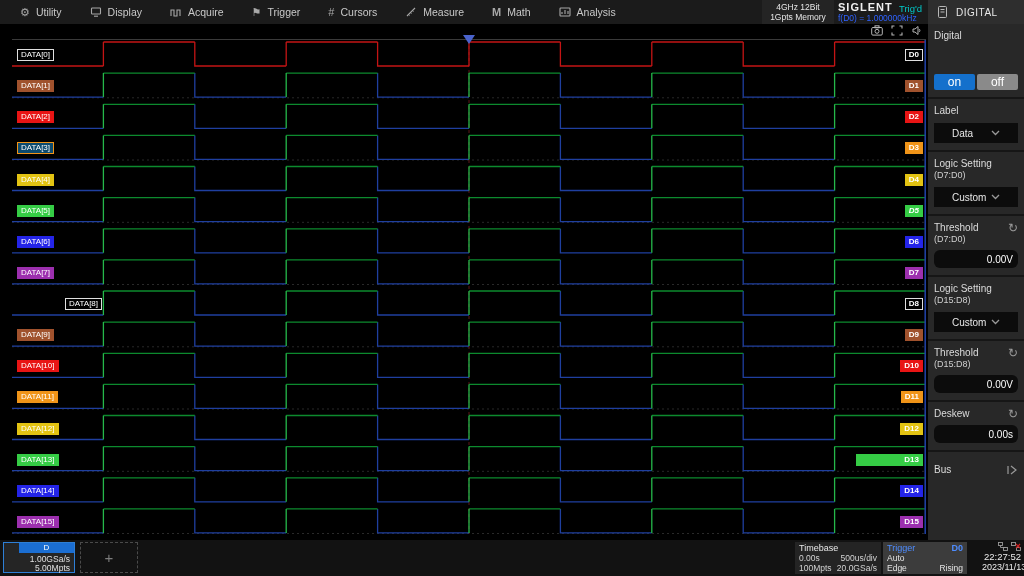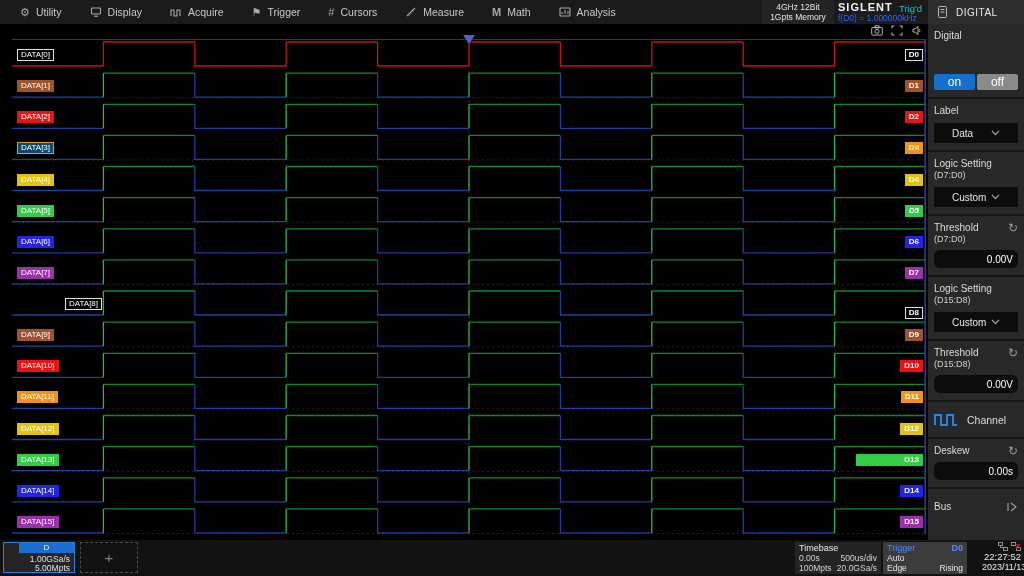--- a/index.html
+++ b/index.html
@@ -239,21 +239,21 @@
         <div class="ch-label ch-label-right" style="top: 106px; right: 3px; background: rgb(240, 148, 24); border: 1px solid rgb(240, 148, 24);">D3</div>
         <div class="ch-label" style="top: 138px; left: 5px; background: rgb(227, 195, 18); border: 1px solid rgb(227, 195, 18);">DATA[4]</div>
         <div class="ch-label ch-label-right" style="top: 138px; right: 3px; background: rgb(227, 195, 18); border: 1px solid rgb(227, 195, 18);">D4</div>
         <div class="ch-label" style="top: 169px; left: 5px; background: rgb(53, 204, 69); border: 1px solid rgb(53, 204, 69);">DATA[5]</div>
         <div class="ch-label ch-label-right" style="top: 169px; right: 3px; background: rgb(53, 204, 69); border: 1px solid rgb(53, 204, 69); font-style: italic;">D5</div>
         <div class="ch-label" style="top: 200px; left: 5px; background: rgb(36, 36, 232); border: 1px solid rgb(36, 36, 232);">DATA[6]</div>
         <div class="ch-label ch-label-right" style="top: 200px; right: 3px; background: rgb(36, 36, 232); border: 1px solid rgb(36, 36, 232);">D6</div>
         <div class="ch-label" style="top: 231px; left: 5px; background: rgb(156, 47, 174); border: 1px solid rgb(156, 47, 174);">DATA[7]</div>
         <div class="ch-label ch-label-right" style="top: 231px; right: 3px; background: rgb(156, 47, 174); border: 1px solid rgb(156, 47, 174);">D7</div>
         <div class="ch-label" style="top: 262px; left: 5px; background: rgb(0, 0, 0); border: 1px solid rgb(224, 224, 224); margin-left: 48px;">DATA[8]</div>
-        <div class="ch-label ch-label-right" style="top: 262px; right: 3px; background: rgb(0, 0, 0); border: 1px solid rgb(224, 224, 224); margin-top: 9px;">D8</div>
+        <div class="ch-label ch-label-right" style="top: 262px; right: 3px; background: rgb(0, 0, 0); border: 1px solid rgb(224, 224, 224);">D8</div>
         <div class="ch-label" style="top: 293px; left: 5px; background: rgb(160, 82, 45); border: 1px solid rgb(160, 82, 45);">DATA[9]</div>
         <div class="ch-label ch-label-right" style="top: 293px; right: 3px; background: rgb(160, 82, 45); border: 1px solid rgb(160, 82, 45);">D9</div>
         <div class="ch-label" style="top: 324px; left: 5px; background: rgb(232, 20, 20); border: 1px solid rgb(232, 20, 20);">DATA[10]</div>
         <div class="ch-label ch-label-right" style="top: 324px; right: 3px; background: rgb(232, 20, 20); border: 1px solid rgb(232, 20, 20);">D10</div>
         <div class="ch-label" style="top: 355px; left: 5px; background: rgb(240, 148, 24); border: 1px solid rgb(240, 148, 24);">DATA[11]</div>
         <div class="ch-label ch-label-right" style="top: 355px; right: 3px; background: rgb(240, 148, 24); border: 1px solid rgb(240, 148, 24);">D11</div>
         <div class="ch-label" style="top: 387px; left: 5px; background: rgb(227, 195, 18); border: 1px solid rgb(227, 195, 18);">DATA[12]</div>
         <div class="ch-label ch-label-right" style="top: 387px; right: 3px; background: rgb(227, 195, 18); border: 1px solid rgb(227, 195, 18);">D12</div>
         <div class="ch-label" style="top: 418px; left: 5px; background: rgb(53, 204, 69); border: 1px solid rgb(53, 204, 69);">DATA[13]</div>
         <div class="ch-label ch-label-right" style="top: 418px; right: 3px; background: rgb(53, 204, 69); border: 1px solid rgb(53, 204, 69); padding-left: 47px;">D13</div>
@@ -321,26 +321,20 @@
       <div class="side-row">
         <div>
           <div class="side-label">Threshold</div>
           <div class="side-sub">(D15:D8)</div>
         </div>
         <span class="refresh">↻</span>
       </div>
       <div class="numbox">0.00V</div>
     </div>
 
-    <div class="chan-row">
-      <svg width="24" height="15" viewBox="0 0 24 15">
-          <path d="M1 13V3h6v10h6V3h6v10h4" fill="none" stroke="#2b7fe8" stroke-width="2"></path>
-        </svg>
-      <span class="side-label">Channel</span>
-    </div>
 
     <div class="side-sec">
       <div class="side-row">
         <div class="side-label">Deskew</div>
         <span class="refresh">↻</span>
       </div>
       <div class="numbox">0.00s</div>
     </div>
 
     <div class="bus-row">

